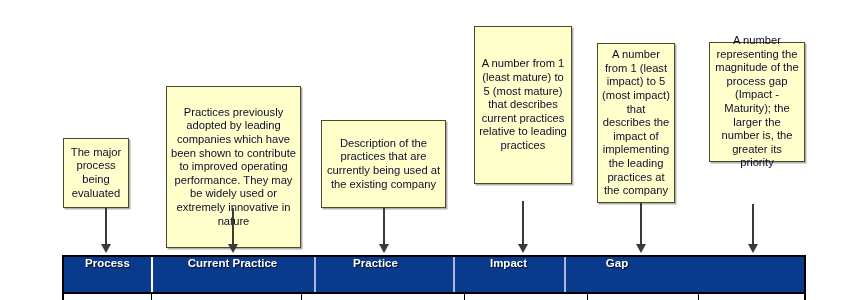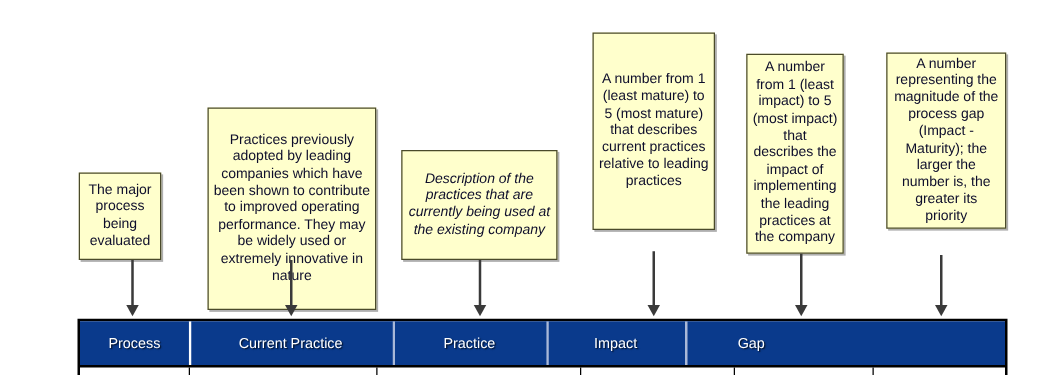--- a/index.html
+++ b/index.html
@@ -47,24 +47,24 @@
     border:2px solid #000000;
     box-sizing:border-box;
   }
   #hdr{
     display:flex;
     height:35px;
     background:#0A3A8C;
   }
   .hcell{
     position:relative;
-    display:flex;align-items:center;justify-content:center;
+    display:flex;align-items:flex-start;justify-content:center;
     color:#ffffff;
     font-size:11.5px;
-    font-weight:normal;
+    font-weight:bold;
     text-shadow:1px 1px 1px rgba(0,0,0,.75);
     box-sizing:border-box;
     overflow:hidden;
   }
   .hcell + .hcell::before{
     content:"";
     position:absolute;left:0;top:0;bottom:0;
     width:2px;background:#a9b8d8;
   }
   .hcell.white-div + .hcell::before{background:#ffffff;}
@@ -80,33 +80,33 @@
 <div id="stage">
 
   <div class="callout sh" style="left:63px;top:138px;width:66px;height:70px;">
     <span class="txt">The major process being evaluated</span>
   </div>
 
   <div class="callout sh" style="left:166px;top:46px;width:135px;height:162px;margin-top:40px;">
     <span class="txt">Practices previously adopted by leading companies which have been shown to contribute to improved operating performance.  They may be widely used or extremely innovative in nature</span>
   </div>
 
-  <div class="callout sh" style="left:321px;top:120px;width:125px;height:88px;font-style:italic;">
+  <div class="callout sh" style="left:321px;top:120px;width:125px;height:88px;">
     <span class="txt">Description of the practices that are currently being used at the existing company</span>
   </div>
 
   <div class="callout sh" style="left:474px;top:26px;width:98px;height:158px;">
     <span class="txt">A number from 1 (least mature) to 5 (most mature) that describes current practices relative to leading practices</span>
   </div>
 
   <div class="callout sh" style="left:597px;top:43px;width:78px;height:160px;">
     <span class="txt">A number from 1 (least impact) to 5 (most impact) that describes the impact of implementing the leading practices at the company</span>
   </div>
 
-  <div class="callout sh" style="left:709px;top:42px;width:96px;height:141px;">
+  <div class="callout sh" style="left:709px;top:42px;width:96px;height:120px;">
     <span class="txt">A number representing the magnitude of the process gap (Impact - Maturity); the larger the number is, the greater its priority</span>
   </div>
 
   <div class="conn" style="left:105px;top:208px;height:38px;"></div>
   <div class="arrow" style="left:101px;top:244px;"></div>
 
   <div class="conn" style="left:232px;top:208px;height:38px;"></div>
   <div class="arrow" style="left:228px;top:244px;"></div>
 
   <div class="conn" style="left:383px;top:208px;height:38px;"></div>
@@ -126,21 +126,21 @@
     <div id="hdr">
       <div class="hcell white-div" style="width:87px;">
         <span>Process</span>
       </div>
       <div class="hcell" style="width:163px;">
         <span>Current Practice</span>
       </div>
       <div class="hcell" style="width:123px;">
         <span>Practice</span>
       </div>
-      <div class="hcell" style="width:111px;">
+      <div class="hcell" style="width:111px;margin-left:16px;">
         <span>Impact</span>
       </div>
       <div class="hcell" style="width:106px;">
         <span>Gap</span>
       </div>
     </div>
 
     <div id="row2">
       <div class="bcell" style="width:87px;"></div>
       <div class="bcell" style="width:150px;"></div>

